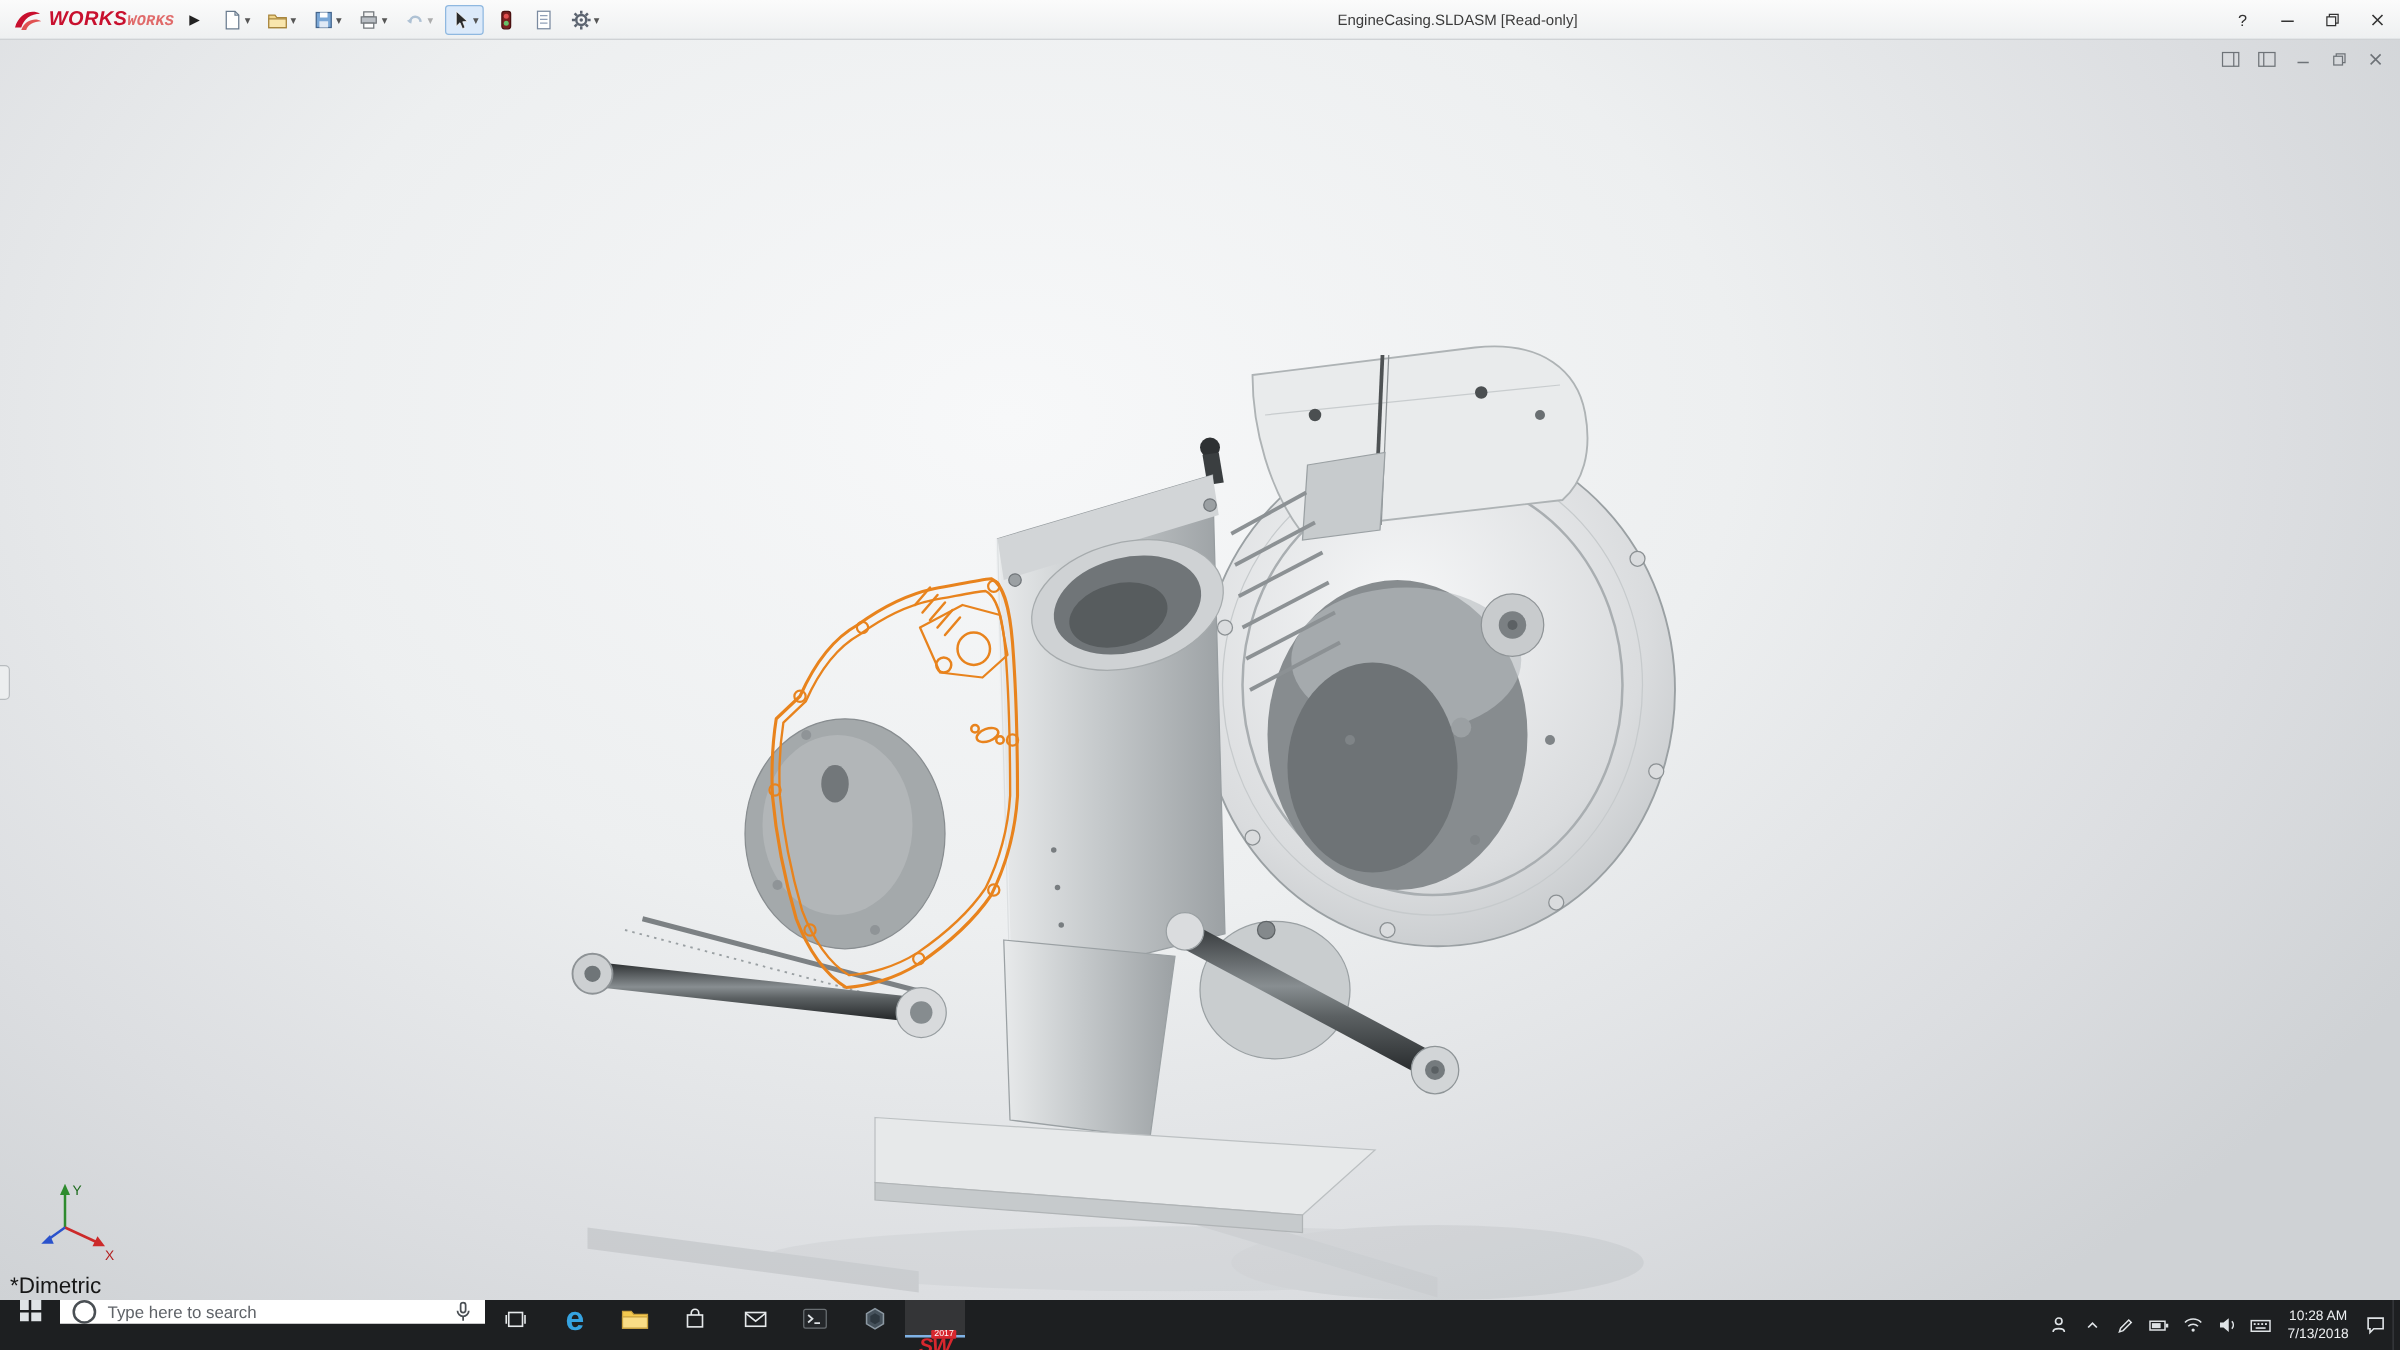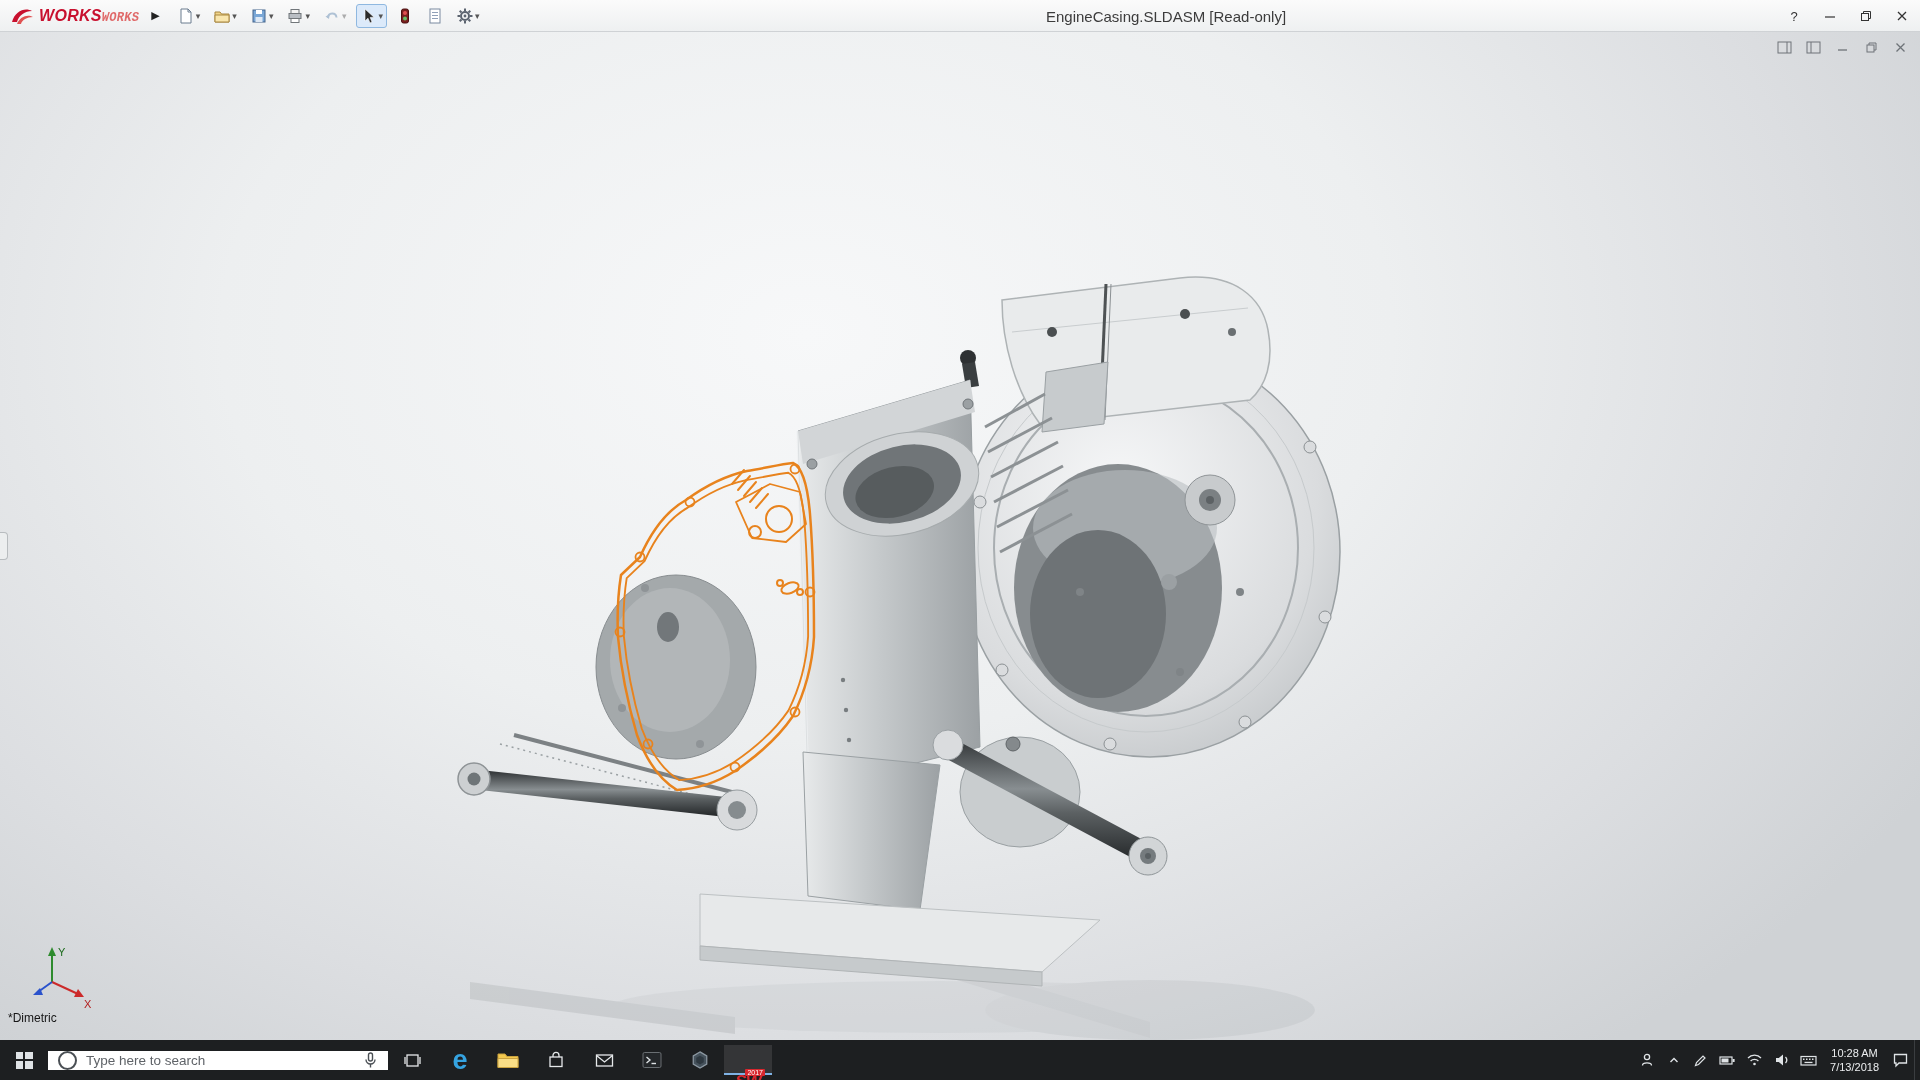--- a/index.html
+++ b/index.html
@@ -14,39 +14,39 @@
   .logo-solid { font-style:italic; font-weight:bold; font-size:16px; color:#c8102e; letter-spacing:.3px; }
   .logo-works { font-style:italic; font-weight:bold; font-size:12px; color:#e06a6a; letter-spacing:.3px;font-family:Liberation Mono, monospace; }
   .menu-arrow { font-size:11px; color:#222; margin:0 14px 0 6px; }
   .tb-group { display:flex; align-items:center; gap:6px; }
   .tb-btn { height:24px; display:flex; align-items:center; padding:0 3px; border-radius:3px; border:1px solid transparent; }
   .tb-btn svg { display:block; }
   .tb-btn .caret { font-size:9px; color:#555; margin-left:2px; }
   .tb-btn.active { border:1px solid #8fb8e0; background:#dceafa; }
   .tb-btn.disabled { opacity:.45; }
   .doc-title { position:absolute; left:1166px; top:50%; transform:translate(-50%,-50%);
-    font-size:15px; color:#3c3c3c; white-space:nowrap; }
+    font-size:12px; color:#3c3c3c; white-space:nowrap; }
   .tb-right { position:absolute; right:0; top:0; height:32px; display:flex; align-items:stretch; }
   .win-btn { width:36px; display:flex; align-items:center; justify-content:center; color:#333; font-size:13px; }
   .win-btn svg { display:block; }
 
   
   .viewport { position:absolute; top:32px; left:0; width:1920px; height:1008px;
     background:radial-gradient(1300px 900px at 42% 30%, #f7f8f9 0%, #edeff0 45%, #dcdee1 78%, #cfd2d5 100%); }
   .model-svg { position:absolute; top:0; left:0; width:1920px; height:1008px; }
   .vp-controls { position:absolute; top:6px; right:10px; display:flex; gap:9px; z-index:5; }
   .vp-btn { width:20px; height:18px; display:flex; align-items:center; justify-content:center; color:#6e7378; }
   .fm-tab { position:absolute; left:0; top:500px; width:8px; height:28px; background:#eceeef;
     border:1px solid #b8bcbf; border-left:none; border-radius:0 4px 4px 0; }
   .triad { position:absolute; left:18px; bottom:30px; }
-  .orientation { position:absolute; left:8px; bottom:15px; font-size:12px; color:#161616; }
+  .orientation { position:absolute; left:8px; bottom:1px; font-size:18px; color:#161616; }
 
   
   .taskbar { position:absolute; bottom:0; left:0; width:1920px; height:40px; background:#1d1f21;
-    display:flex; align-items:center; z-index:40; color:#e8eaec; }
+    display:flex; align-items:flex-start; z-index:40; color:#e8eaec; }
   .tb-start { width:48px; display:flex; align-items:center; justify-content:center; }
   .win-logo { width:17px; height:17px; display:grid; grid-template-columns:1fr 1fr; grid-template-rows:1fr 1fr; gap:2px; }
   .win-logo i { background:#dfe3e6; }
   .searchbox { width:340px; background:#ffffff; display:flex; align-items:center; gap:9px; padding:0 10px; }
   .cortana-ring { width:19px; height:19px; border:2.5px solid #4a4f54; border-radius:50%; flex:none; }
   .search-input { border:none; outline:none; background:transparent; flex:1; font-size:13.5px; color:#444;
     font-family:"Liberation Sans", sans-serif; }
   .search-input::placeholder { color:#5f6368; opacity:1; }
   .apps { display:flex; }
   .app { width:48px; display:flex; align-items:center; justify-content:center; position:relative; }

